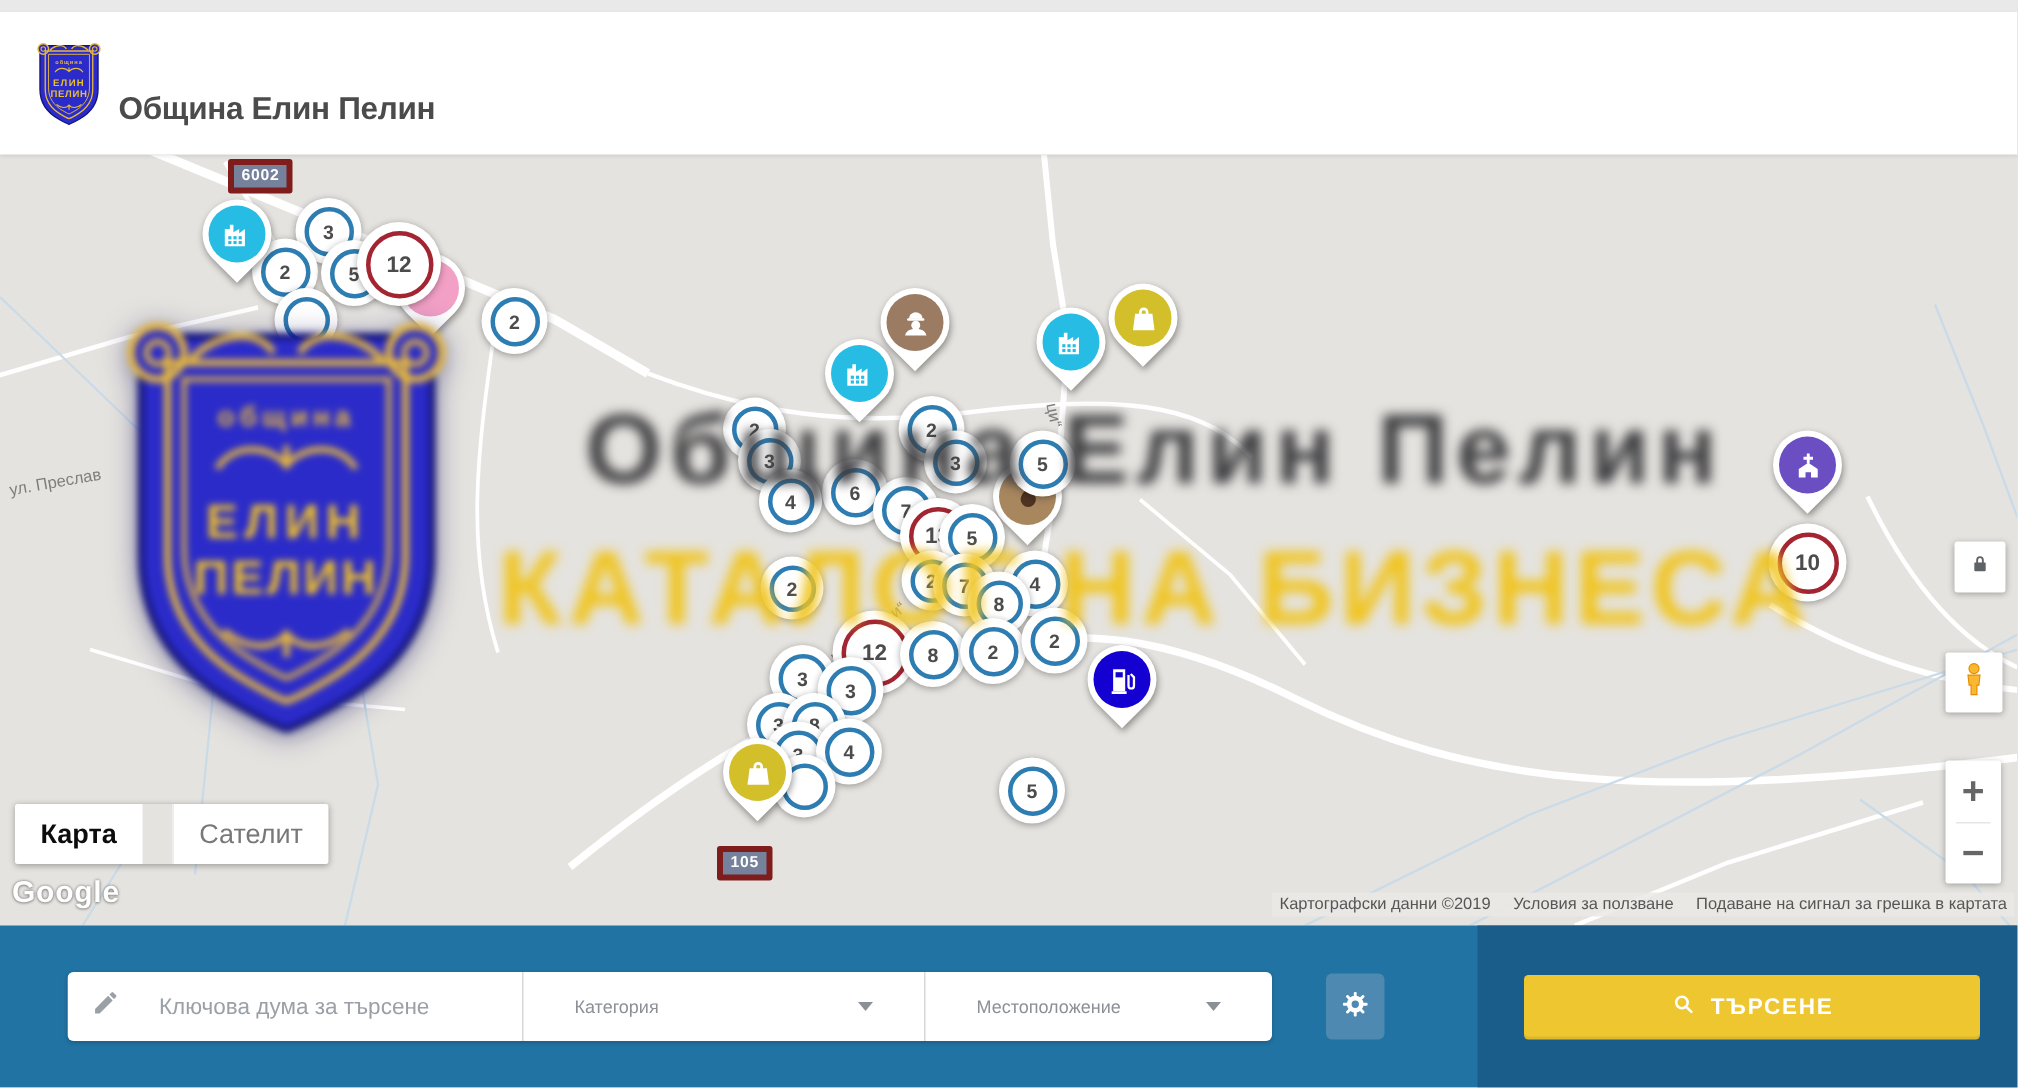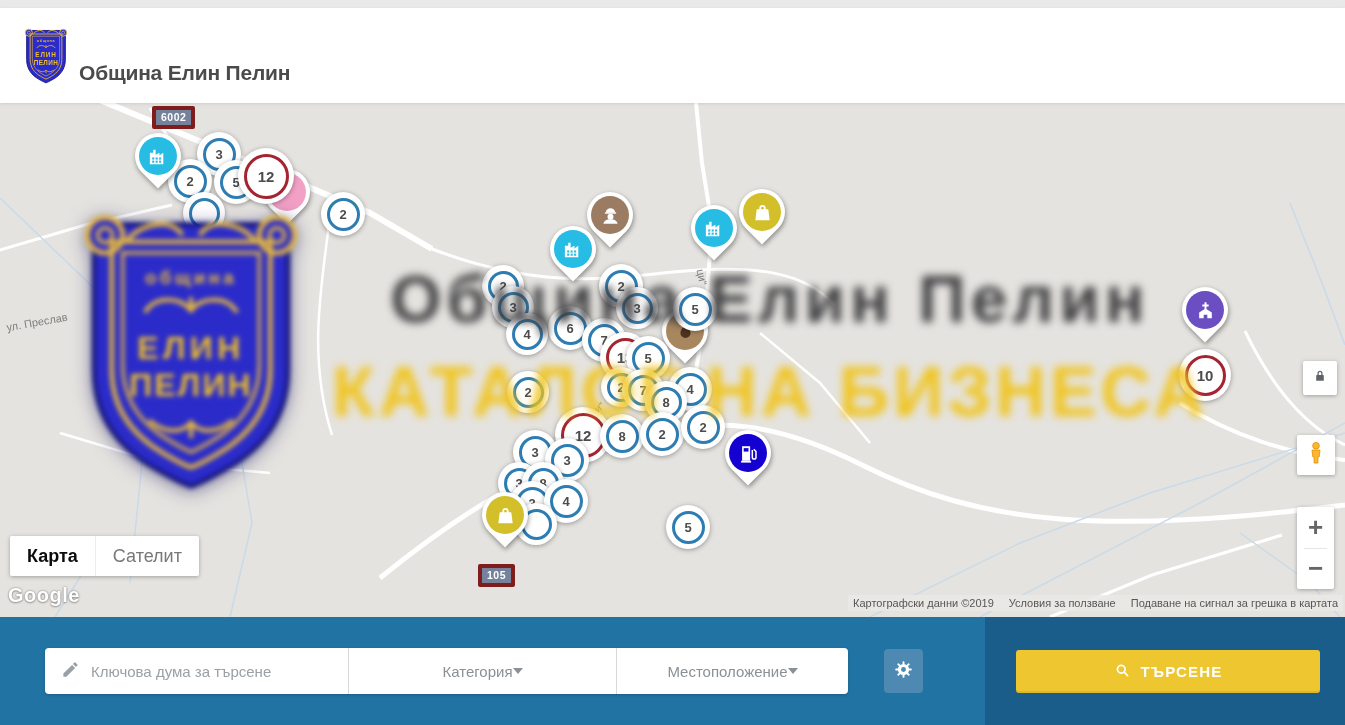--- a/index.html
+++ b/index.html
@@ -57,21 +57,21 @@
   .wm-shield svg { width:100%; height:100%; }
   .wm-title {
     left:328px; top:158px; width:884px; text-align:center; white-space:nowrap;
     font-size:66px; font-weight:bold; color:#3d3d40; letter-spacing:5px; filter:blur(4px);
   }
   .wm-sub {
     left:330px; top:249px; width:880px; text-align:center; white-space:nowrap;
     font-size:70px; font-weight:bold; color:#f0c41e; letter-spacing:4px; filter:blur(4px);
   }
   
-  .maptype { position:absolute; left:10px; top:433px; display:flex; z-index:7; border-radius:2px; box-shadow:0 1px 4px rgba(0,0,0,.3); overflow:hidden; }
+  .maptype { position:absolute; left:10px; top:433px; display:flex; z-index:7; border-radius:2px; box-shadow:0 1px 4px rgba(0,0,0,.3); overflow:hidden;gap:20px; }
   .maptype-btn { height:40px; background:#fff; display:flex; align-items:center; padding:0 17px; font-size:18px; cursor:pointer; }
   .maptype-btn.active { font-weight:bold; color:#0c0c0c; }
   .maptype-btn.inactive { color:#787878; border-left:1px solid #ececec; }
   .google-logo {
     position:absolute; left:8px; top:481px; z-index:7; font-size:20px; color:#ffffff;
     font-weight:bold; letter-spacing:.5px;
     text-shadow:0 0 2px rgba(90,90,90,.8), 0 1px 2px rgba(0,0,0,.25); cursor:pointer;
   }
   .attrib {
     position:absolute; right:2px; top:492px; z-index:7; display:flex; gap:15px;
@@ -88,27 +88,27 @@
   .ctrl-zoom { left:1297px; top:404px; width:37px; height:82px; flex-direction:column; padding:0; }
   .zoom-btn { flex:1; width:100%; display:flex; align-items:center; justify-content:center; font-size:26px; font-weight:bold; color:#666; cursor:pointer; }
   .zoom-sep { height:1px; width:23px; background:#e6e6e6; }
   
   .searchbar { position:absolute; left:0; top:617px; width:1345px; height:108px; background:#2173a3; z-index:30; }
   .sb-right { position:absolute; right:0; top:0; width:360px; height:108px; background:#1a5d8a; }
   .sb-fields {
     position:absolute; left:45px; top:31px; height:46px; display:flex;
     border-radius:4px; overflow:hidden; box-shadow:0 1px 3px rgba(0,0,0,.18);
   }
-  .sb-keyword { width:303px; background:#fff; display:flex; align-items:center; padding-left:16px; gap:9px; }
+  .sb-keyword { width:303px; background:#fff; display:flex; align-items:center; padding-left:16px; gap:24px; }
   .sb-keyword svg { width:19px; height:19px; flex:none; }
   .sb-keyword input { border:none; outline:none; font-size:15px; color:#444; width:240px; font-family:"Liberation Sans",sans-serif; background:transparent; }
   .sb-keyword input::placeholder { color:#9aa0a6; }
   .sb-select {
     background:#fff; border-left:1px solid #d8d8d8; display:flex; align-items:center;
-    justify-content:center; padding:0 19px; font-size:15px; color:#8a9096; cursor:pointer;
+    justify-content:space-between; padding:0 34px; font-size:12px; color:#8a9096; cursor:pointer;
   }
   .sb-select.cat { width:268px; }
   .sb-select.loc { width:232px; }
   .caret { width:0; height:0; border-left:5px solid transparent; border-right:5px solid transparent; border-top:6px solid #8a9096; }
   .sb-gear {
     position:absolute; left:884px; top:32px; width:39px; height:44px; background:#4d89b0;
     border:none; border-radius:4px; display:flex; align-items:center; justify-content:center; cursor:pointer;
   }
   .sb-gear svg { width:21px; height:21px; }
   .sb-search {

